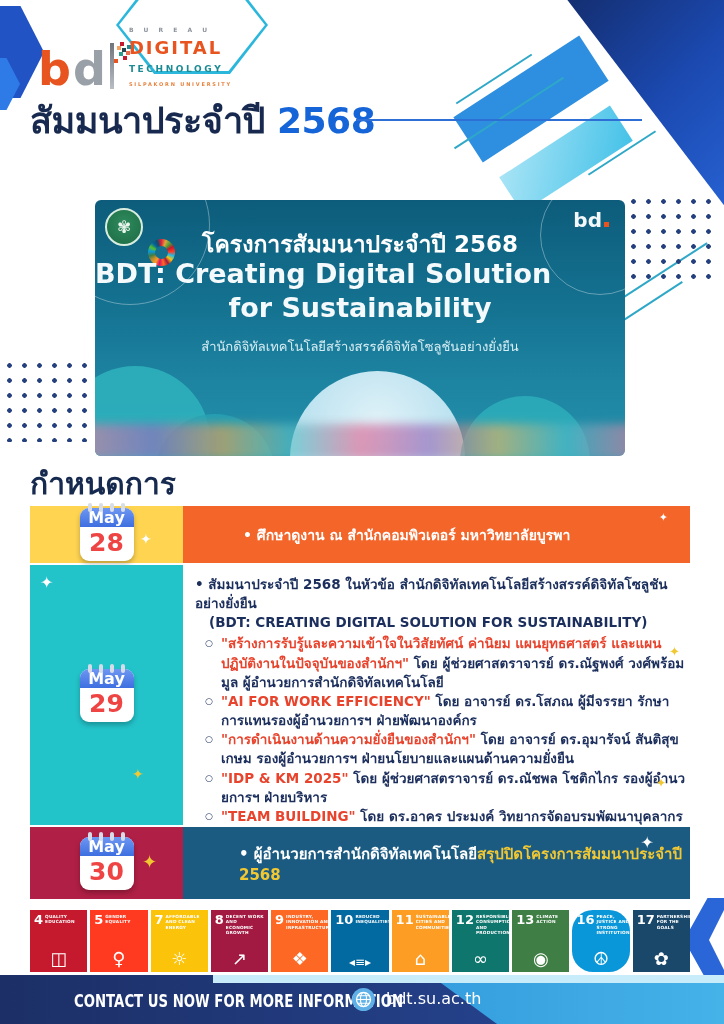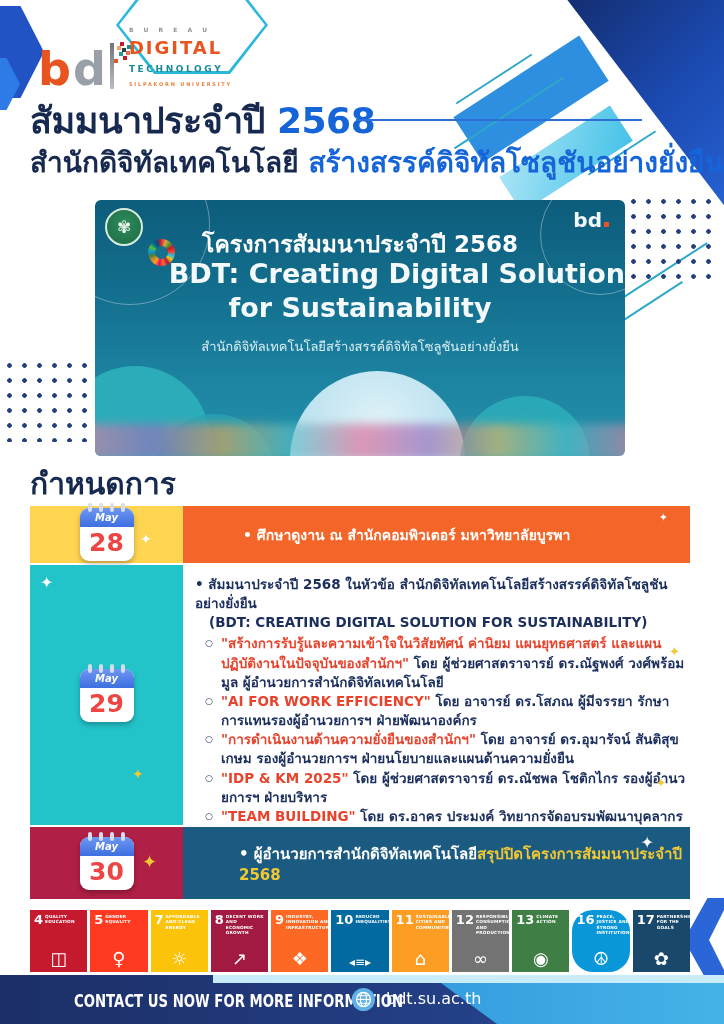--- a/index.html
+++ b/index.html
@@ -53,21 +53,21 @@
     background:linear-gradient(90deg,#E77FA0,#9C6BBF,#F0A24C,#58C4C9,#E0608C,#8F62B8,#F2B55C,#4FB8C8,#E77FA0); }
   .emblem { position:absolute; left:10px; top:8px; width:38px; height:38px; border-radius:50%;
     background:radial-gradient(circle at 50% 40%,#2E8A5C,#1D6B44); border:2px solid #D8ECDF;
     display:flex; align-items:center; justify-content:center; color:#EAF5EE; font-size:17px; }
   .sdg-wheel { position:absolute; left:53px; top:39px; width:27px; height:27px; border-radius:50%;
     background:conic-gradient(#E5243B,#DDA63A,#4C9F38,#C5192D,#FF3A21,#26BDE2,#FCC30B,#A21942,#FD6925,#DD1367,#FD9D24,#BF8B2E,#3F7E44,#0A97D9,#56C02B,#00689D,#19486A,#E5243B); }
   .sdg-wheel::after { content:""; position:absolute; inset:7px; border-radius:50%; background:#15708E; }
   .banner-bdt { position:absolute; right:16px; top:8px; font-size:20px; font-weight:800; color:#F2F8FA; }
   .banner-bdt::after { content:""; display:inline-block; width:5px; height:5px; margin-left:2px; background:#E8541F; }
   .bt-th { position:absolute; top:26px; width:100%; text-align:center; font-size:23px; font-weight:800; color:#FFFFFF; }
-  .bt-en1 { position:absolute; top:58px; width:100%; text-align:right; font-size:27px; font-weight:600; color:#F4FAFC; }
+  .bt-en1 { position:absolute; top:58px; width:100%; text-align:left; font-size:27px; font-weight:600; color:#F4FAFC; }
   .bt-en2 { position:absolute; top:92px; width:100%; text-align:center; font-size:27px; font-weight:600; color:#F4FAFC; }
   .bt-sub { position:absolute; top:136px; width:100%; text-align:center; font-size:13px; color:#D8EEF4; }
   .bt-venue { position:absolute; top:158px; width:100%; display:flex; justify-content:center; align-items:center; gap:9px;
     font-size:16px; font-weight:700; color:#F0F8FB; }
 
   
   .dots { position:absolute; background-image:radial-gradient(circle,#25407E 2px,transparent 2.6px); background-size:15px 15px; }
   .dots-left { left:2px; top:358px; width:88px; height:84px; }
   .dots-right { left:626px; top:194px; width:92px; height:90px; }
 
@@ -79,21 +79,21 @@
   .row-30 { top:827px; height:72px; }
   .datecol { width:153px; flex:none; position:relative; display:flex; align-items:center; justify-content:center; }
   .datecol-28 { background:#FFD451; }
   .datecol-29 { background:#23C3CA; }
   .datecol-30 { background:#B01F45; }
 
   .cal { position:relative; width:54px; border-radius:9px; background:#fff; box-shadow:0 3px 5px rgba(0,0,0,.25); }
   .cal-rings { position:absolute; top:-5px; left:8px; width:4px; height:9px; border-radius:2px; background:#D6DCE8;
     box-shadow:11px 0 #D6DCE8,22px 0 #D6DCE8,33px 0 #D6DCE8; }
   .cal-top { height:19px; border-radius:9px 9px 0 0; background:linear-gradient(#6E97F2,#3E6FE0);
-    color:#fff; font-size:10px; font-weight:700; text-align:center; line-height:19px;font-style:italic; }
+    color:#fff; font-size:16px; font-weight:700; text-align:center; line-height:19px; }
   .cal-day { font-size:25px; font-weight:800; color:#ef4444; text-align:center; padding:1px 0 4px; }
 
   .spark { position:absolute; font-size:14px; line-height:1; }
   .spark-white { color:#FFFFFF; } .spark-gold { color:#F2C832; }
 
   .content-28 { flex:1; background:#F4652A; color:#fff; display:flex; flex-direction:column; justify-content:center;
     padding-left:60px; gap:3px; position:relative; }
   .content-28 .item { font-size:14px; font-weight:700; }
   .content-28 .item::before { content:"•  "; }
 
@@ -162,23 +162,20 @@
       <span class="logo-digital">DIGITAL</span>
       <span class="logo-tech">TECHNOLOGY</span>
       <span class="logo-univ">SILPAKORN UNIVERSITY</span>
     </span>
   </div>
 
   <div class="title1">
     <span>สัมมนาประจำปี </span><span class="accent">2568</span>
   </div>
   <div class="title-line"></div>
-  <div class="title2">
-    <span>สำนักดิจิทัลเทคโนโลยี </span><span class="accent">สร้างสรรค์ดิจิทัลโซลูชันอย่างยั่งยืน</span>
-  </div>
 
   <div class="banner">
     <div class="ring" style="left:-45px;top:-55px;width:160px;height:160px"></div>
     <div class="ring" style="right:-35px;top:-25px;width:120px;height:120px"></div>
     <div class="b-circle" style="left:-35px;bottom:-60px;width:150px;height:150px;background:#2FB3BD;opacity:.85"></div>
     <div class="b-circle" style="left:60px;bottom:-78px;width:120px;height:120px;background:#25A3B5;opacity:.8"></div>
     <div class="b-circle" style="left:195px;bottom:-90px;width:175px;height:175px;background:radial-gradient(circle at 50% 30%,#EAF7FC,#9FD8EC);opacity:.95"></div>
     <div class="b-circle" style="right:35px;bottom:-70px;width:130px;height:130px;background:#2FB3BD;opacity:.75"></div>
     <div class="coral-strip"></div>
 
@@ -299,21 +296,21 @@
         </div>
       <div class="sdg-glyph" style="font-size:12px">◂≡▸</div>
     </div>
     <div class="sdg-tile" style="background: rgb(253, 157, 36);">
       <div class="sdg-head">
           <span class="sdg-num">11</span>
           <span class="sdg-label">SUSTAINABLE CITIES AND COMMUNITIES</span>
         </div>
       <div class="sdg-glyph">⌂</div>
     </div>
-    <div class="sdg-tile" style="background: #737373;">
+    <div class="sdg-tile" style="background: #0f766e;">
       <div class="sdg-head">
           <span class="sdg-num">12</span>
           <span class="sdg-label">RESPONSIBLE CONSUMPTION AND PRODUCTION</span>
         </div>
       <div class="sdg-glyph">∞</div>
     </div>
     <div class="sdg-tile" style="background: rgb(63, 126, 68);">
       <div class="sdg-head">
           <span class="sdg-num">13</span>
           <span class="sdg-label">CLIMATE ACTION</span>

